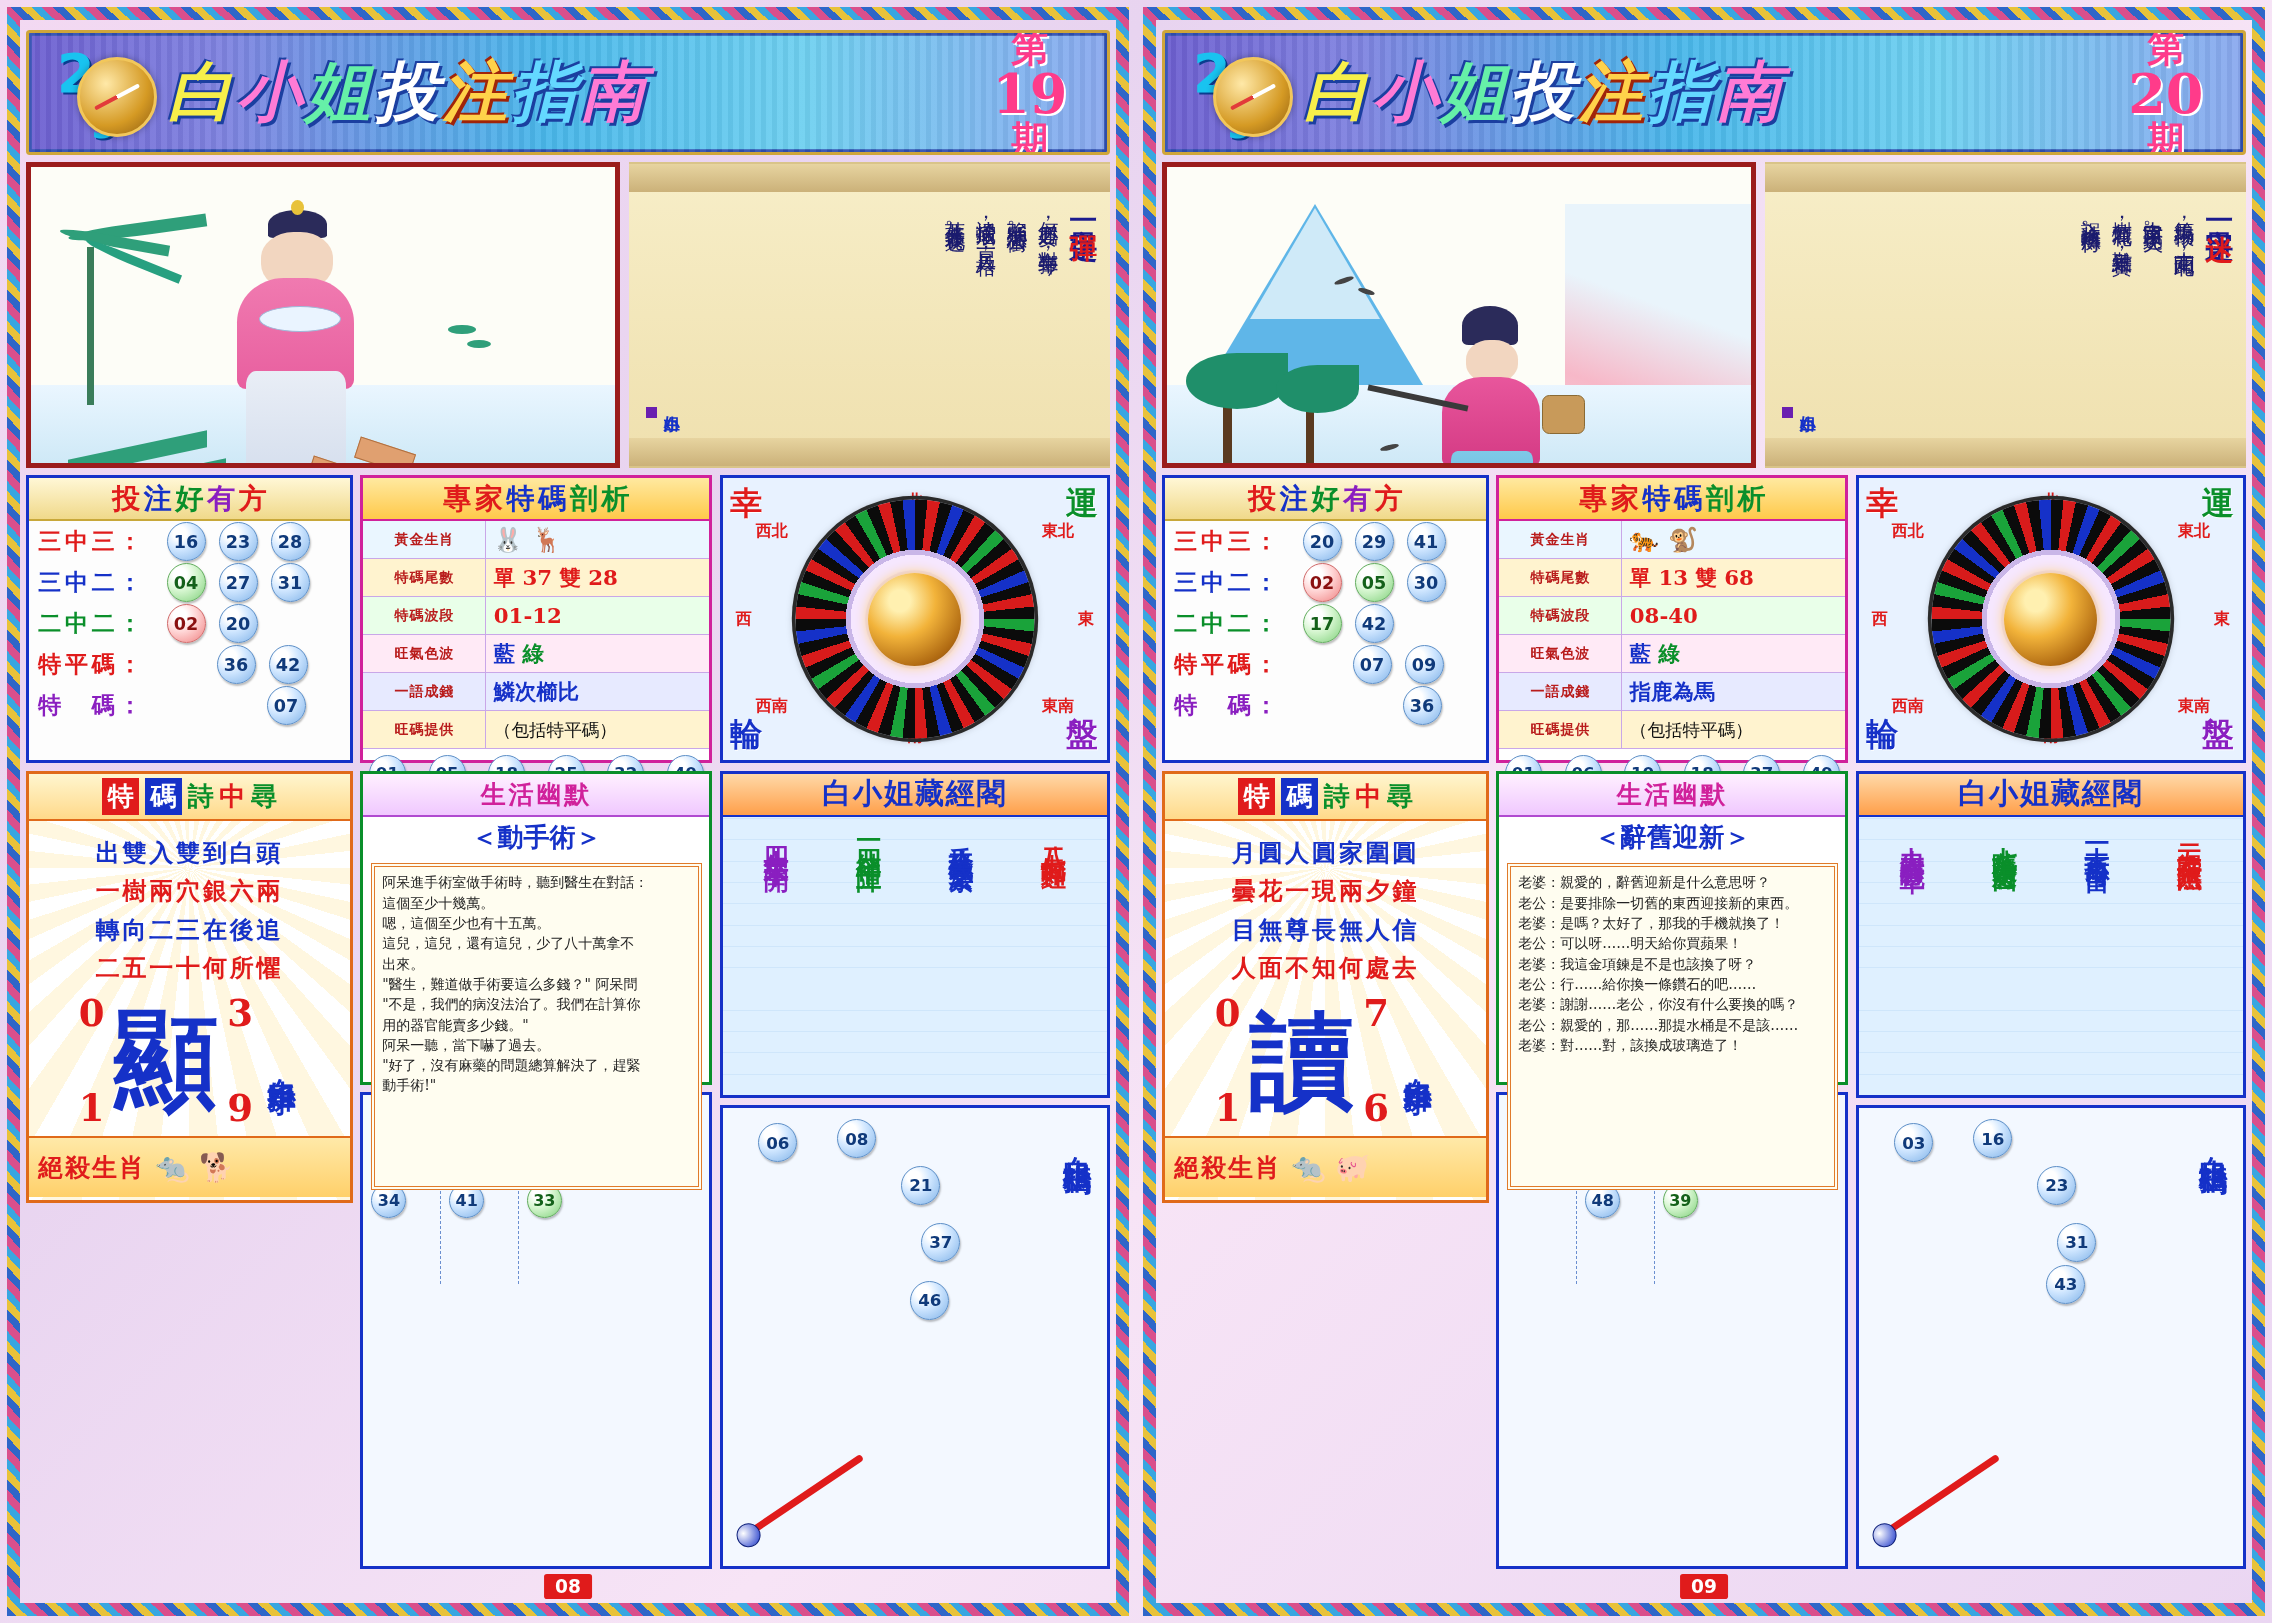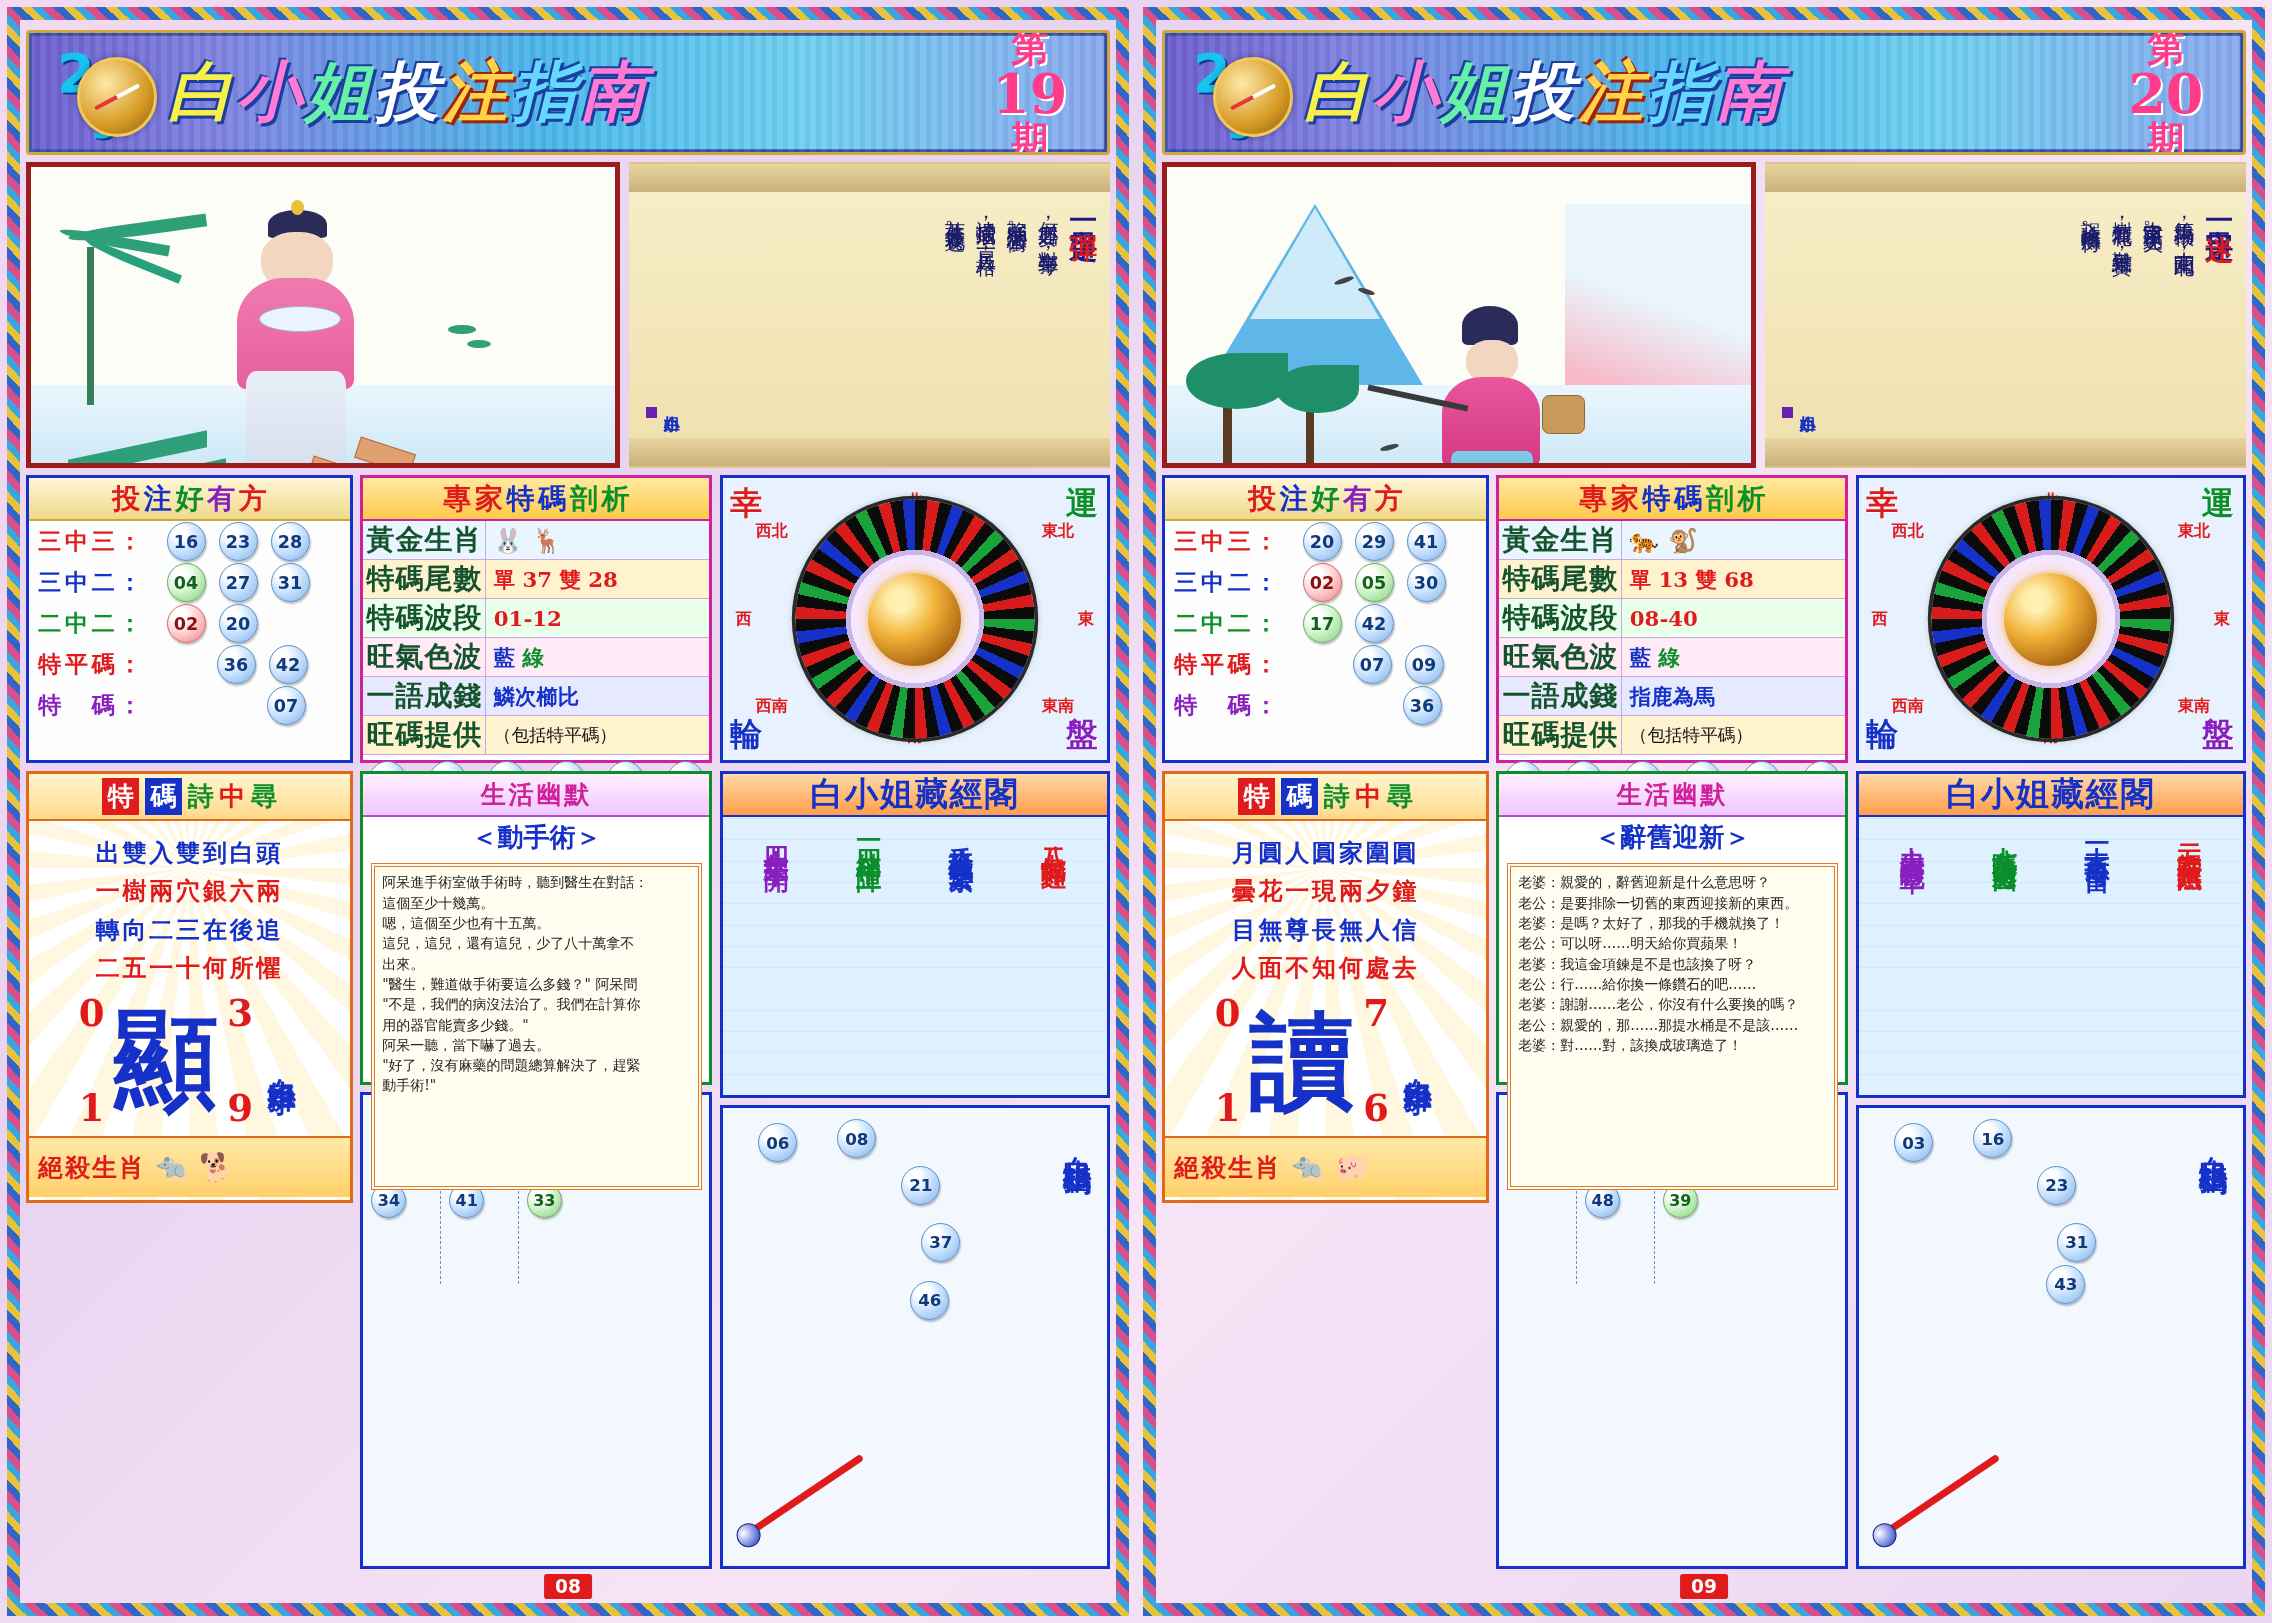--- a/index.html
+++ b/index.html
@@ -128,21 +128,21 @@
     background:radial-gradient(circle at 32% 28%,#ffffff 0 18%,#cfe6ff 45%,#7fb2e8 100%);
     border:0.9px solid #5d8fc7;box-shadow:0.9px 1.9px 1.9px rgba(0,0,0,.25);
   }
   .ball.g{background:radial-gradient(circle at 32% 28%,#ffffff 0 18%,#d6f6d0 45%,#7fd07a 100%);color:#14611a;border-color:#63ad5f;}
   .ball.r{background:radial-gradient(circle at 32% 28%,#ffffff 0 18%,#ffd6d6 45%,#ef8080 100%);color:#8a1010;border-color:#d06a6a;}
 
   .exprow{display:flex;align-items:center;min-height:37px;border-bottom:1.9px solid #c9a7e8;}
   .exprow:last-child{border-bottom:none;}
   .exl{
     width:122px;flex:none;font-family:"DejaVu Serif","Liberation Serif",serif;font-weight:bold;
-    font-size:28px;color:#14532d;text-align:right;letter-spacing:0.9px;
+    font-size:14px;color:#b91c1c;text-align:right;letter-spacing:0.9px;
     border-right:1.9px solid #c9a7e8;align-self:stretch;display:flex;align-items:center;justify-content:center;
   }
   .exv{flex:1;padding:0 7.4px;font-size:21.3px;font-weight:bold;color:#e01b1b;display:flex;align-items:center;gap:7.4px;
        font-family:"DejaVu Serif","Liberation Serif",serif;}
   .exv .bl{color:#1531c8;}
   .exv .gr{color:#0a8f2a;}
   .exv .bk{color:#111;font-size:17.6px;font-weight:normal;}
   .zodiac{font-size:24px;}
   .numstrip{display:flex;gap:5.6px;padding:5.6px 5.6px;justify-content:space-between;}
   .numstrip .ball{width:35px;height:35px;font-size:16.7px;}
@@ -234,21 +234,21 @@
   .humor-sub{text-align:center;font-size:26px;color:#1531c8;font-weight:bold;font-family:"DejaVu Serif",serif;padding:3.7px 0;}
   .humor-box{margin:3.7px 7.4px 7.4px;border:4.6px double #e07a2a;background:#fffdf0;height:327px;overflow:hidden;padding:5.6px 7.4px;box-sizing:border-box;}
   .hline{font-size:14px;line-height:1.45;color:#222;font-family:"DejaVu Serif","Liberation Serif",serif;}
 
   .cang{flex:none;height:327px;border:3.7px solid #1531c8;background:
       repeating-linear-gradient(0deg,#dff0ff 0 20.4px,#cfe6fb 20.4px 21.3px),
       repeating-linear-gradient(90deg,rgba(255,255,255,0) 0 43px,#cfe6fb 43px 44px);
     box-sizing:border-box;}
   .cang-h{height:41px;background:linear-gradient(180deg,#ffd9a8,#ff9f4a);border-bottom:2.8px solid #1531c8;
           display:flex;align-items:center;justify-content:center;}
-  .cang-h span{font-size:33px;font-weight:bold;color:#1531c8;font-family:"DejaVu Serif",serif;letter-spacing:1.9px;}
+  .cang-h span{font-size:29px;font-weight:bold;color:#1531c8;font-family:"DejaVu Serif",serif;letter-spacing:1.9px;}
   .cang-body{display:flex;flex-direction:row;justify-content:space-around;padding:9.3px 7.4px;height:269px;box-sizing:border-box;}
   .cang-col{writing-mode:vertical-rl;text-orientation:upright;font-size:25px;font-weight:bold;
             font-family:"DejaVu Serif",serif;letter-spacing:3.7px;}
   .cc-r{color:#e01b1b;}.cc-b{color:#1531c8;}.cc-g{color:#0a8f2a;}.cc-p{color:#8a1fc0;}
 
   .wave{flex:1;border:3.7px solid #1531c8;background:#f3f8ff;box-sizing:border-box;display:flex;}
   .wave-left{width:232px;padding:5.6px 3.7px;box-sizing:border-box;}
   .wave-title{display:flex;justify-content:center;gap:1.9px;margin-bottom:3.7px;}
   .wave-title span{font-size:24px;font-weight:bold;font-family:"DejaVu Serif",serif;}
   .wv-cols{display:flex;gap:3.7px;height:156px;}

